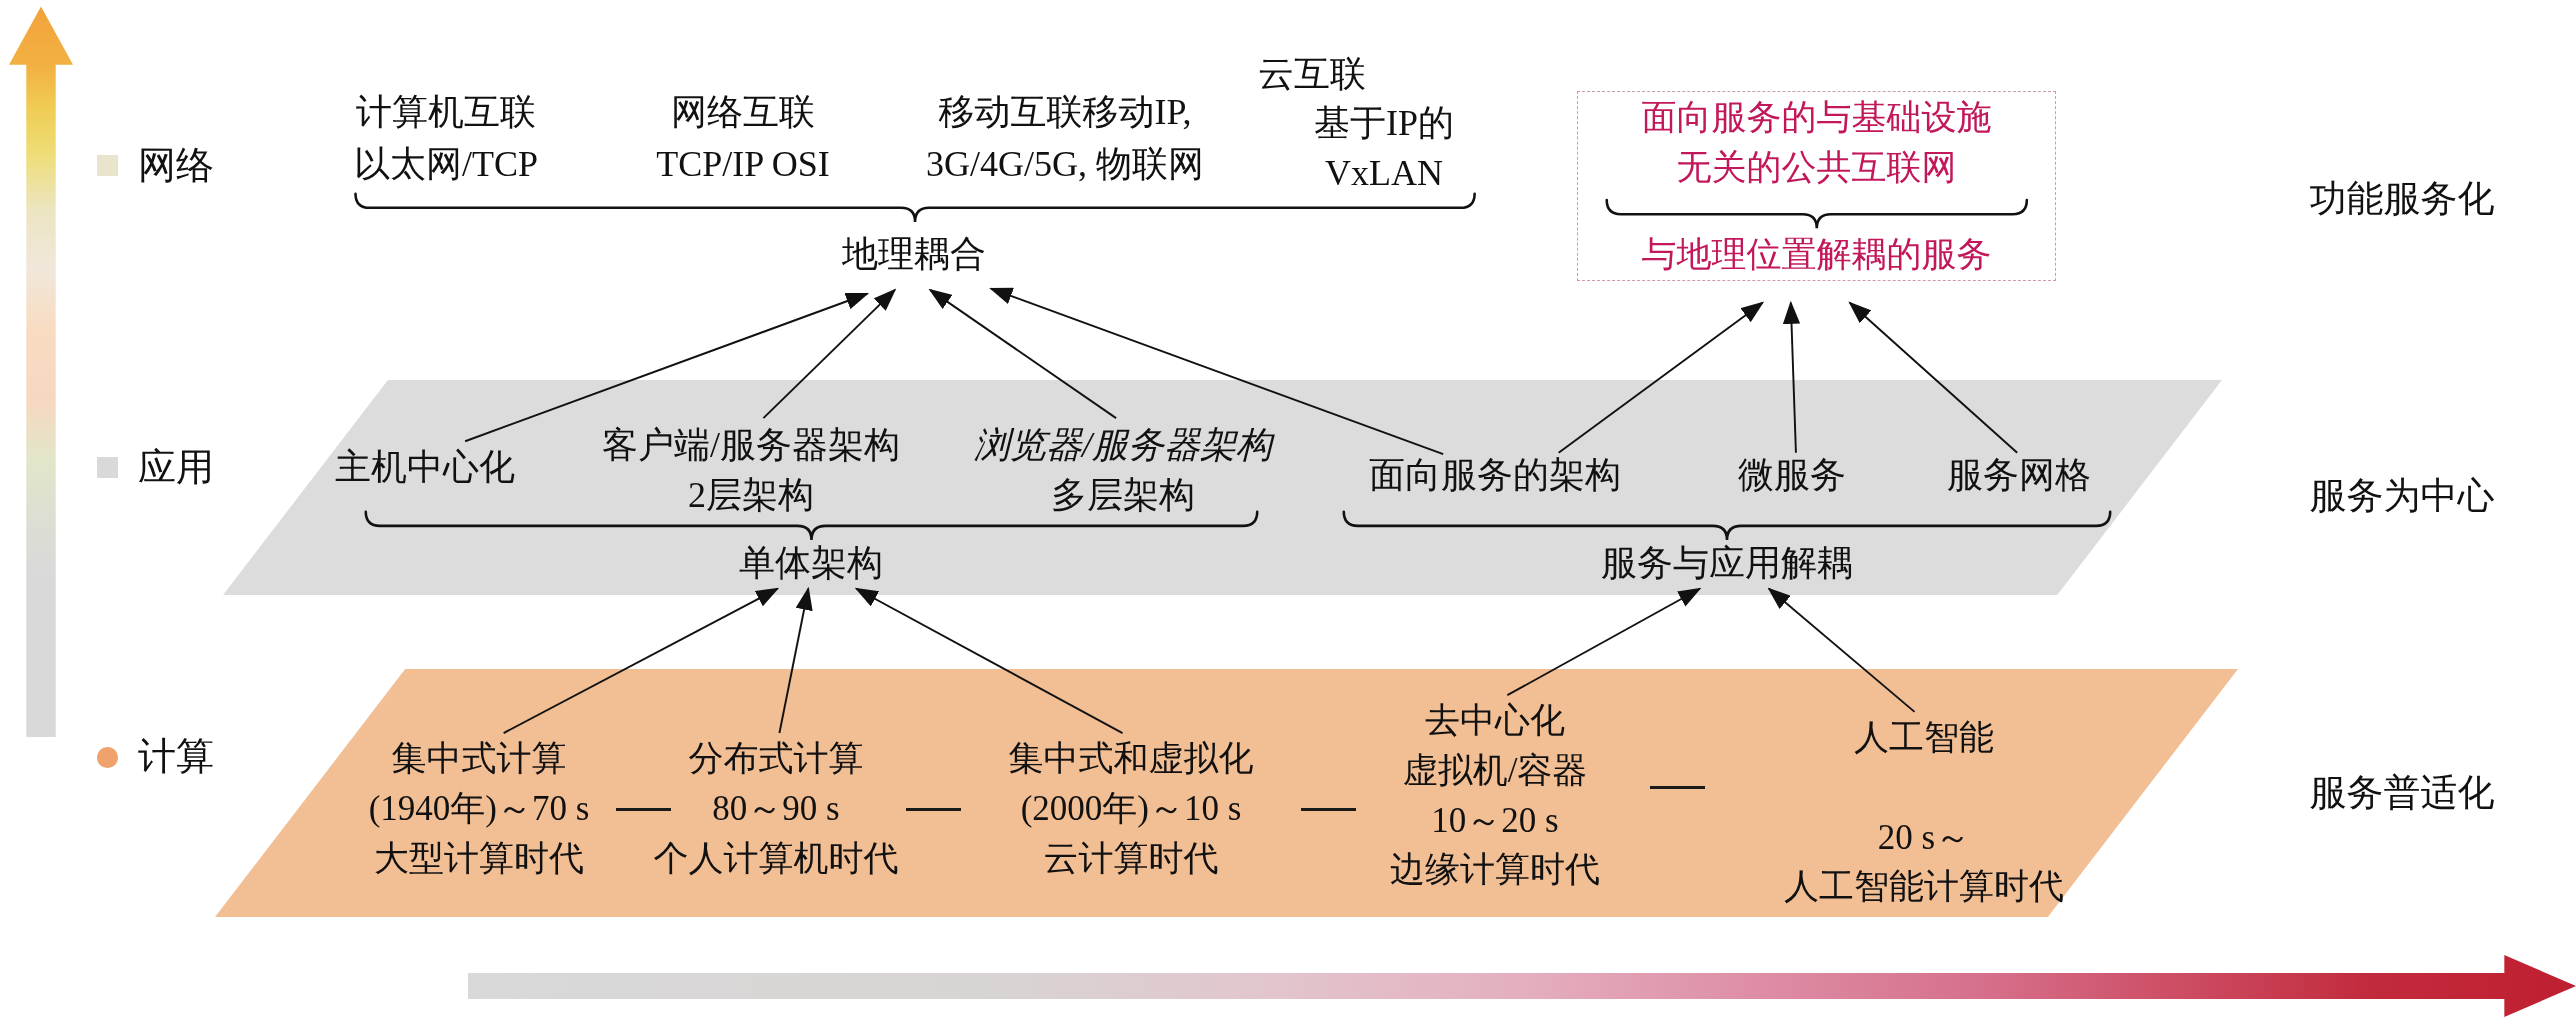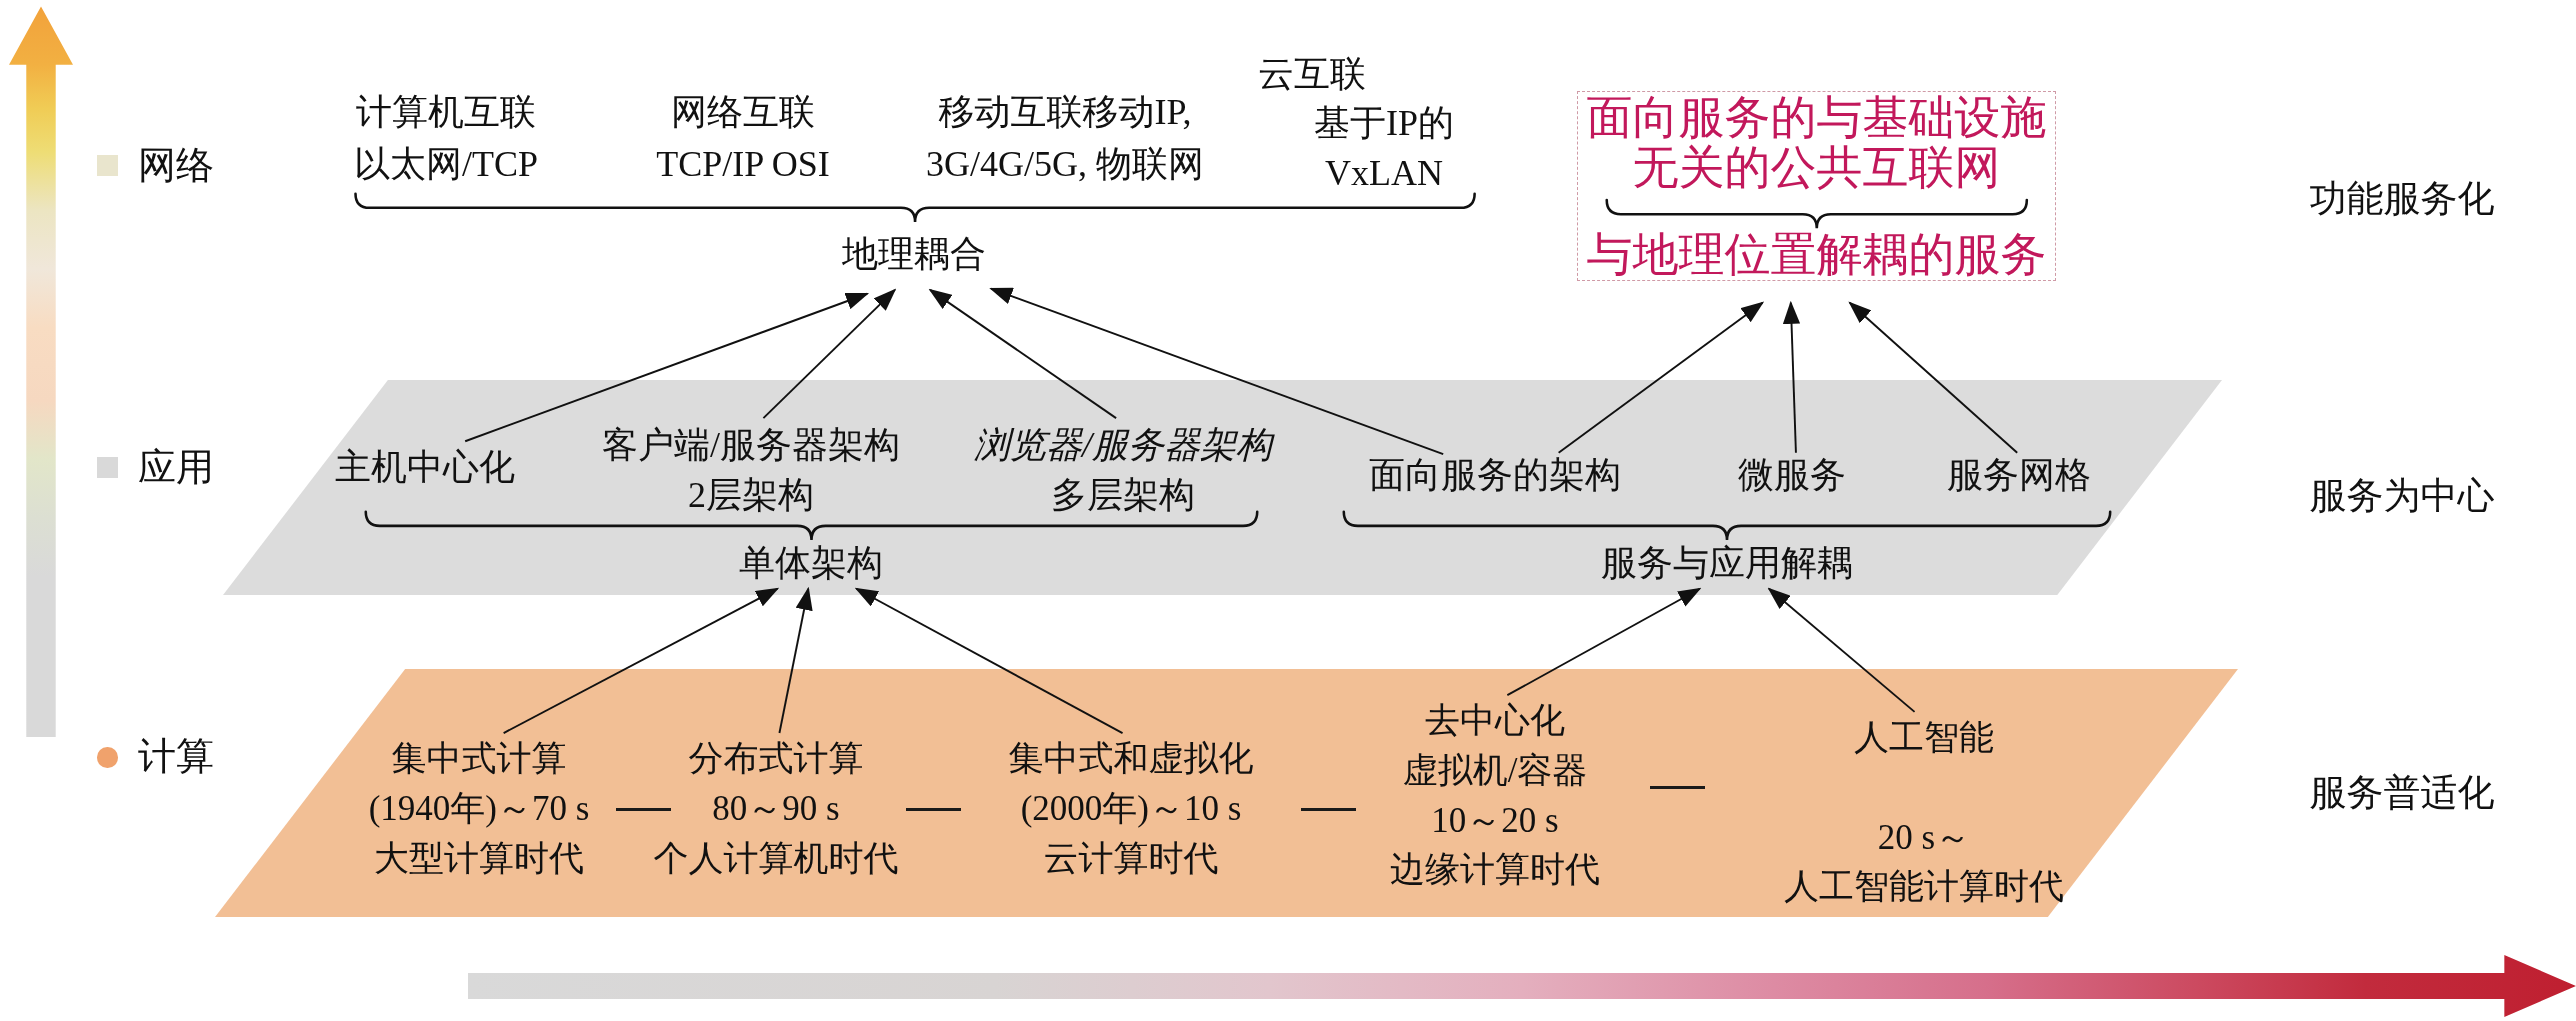--- a/index.html
+++ b/index.html
@@ -42,21 +42,21 @@
     background:linear-gradient(to right,
       #d9d9d9 0%,#d8d4d3 25%,#e2c6cd 38%,#e4afbe 50%,#dd8ba3 62%,#d66f8b 72%,
       #cc4a60 82%,#c22b3d 90%,var(--timeline_red,#bf1f30) 100%);
   }
   .service-box{
     position:absolute;left:1577px;top:91px;width:479px;height:190px;
     border:1.9px dashed var(--box_border,#cf9aa6);box-sizing:border-box;
   }
   .service-box .box-line{
     position:absolute;left:50%;transform:translateX(-50%);white-space:nowrap;
-    font-size:46px;line-height:42px;height:42px;color:var(--box_text,#c2185b);
+    font-size:35px;line-height:42px;height:42px;color:var(--box_text,#c2185b);
   }
   .era-dash{position:absolute;height:3.2px;width:55px;background:#1a1a1a;}
   #overlay{position:absolute;left:0;top:0;z-index:3;pointer-events:none;}
   .layer-text{position:absolute;left:0;top:0;width:100%;height:100%;z-index:2;}
 </style>
 </head>
 <body>
 
 <div class="canvas">
 

